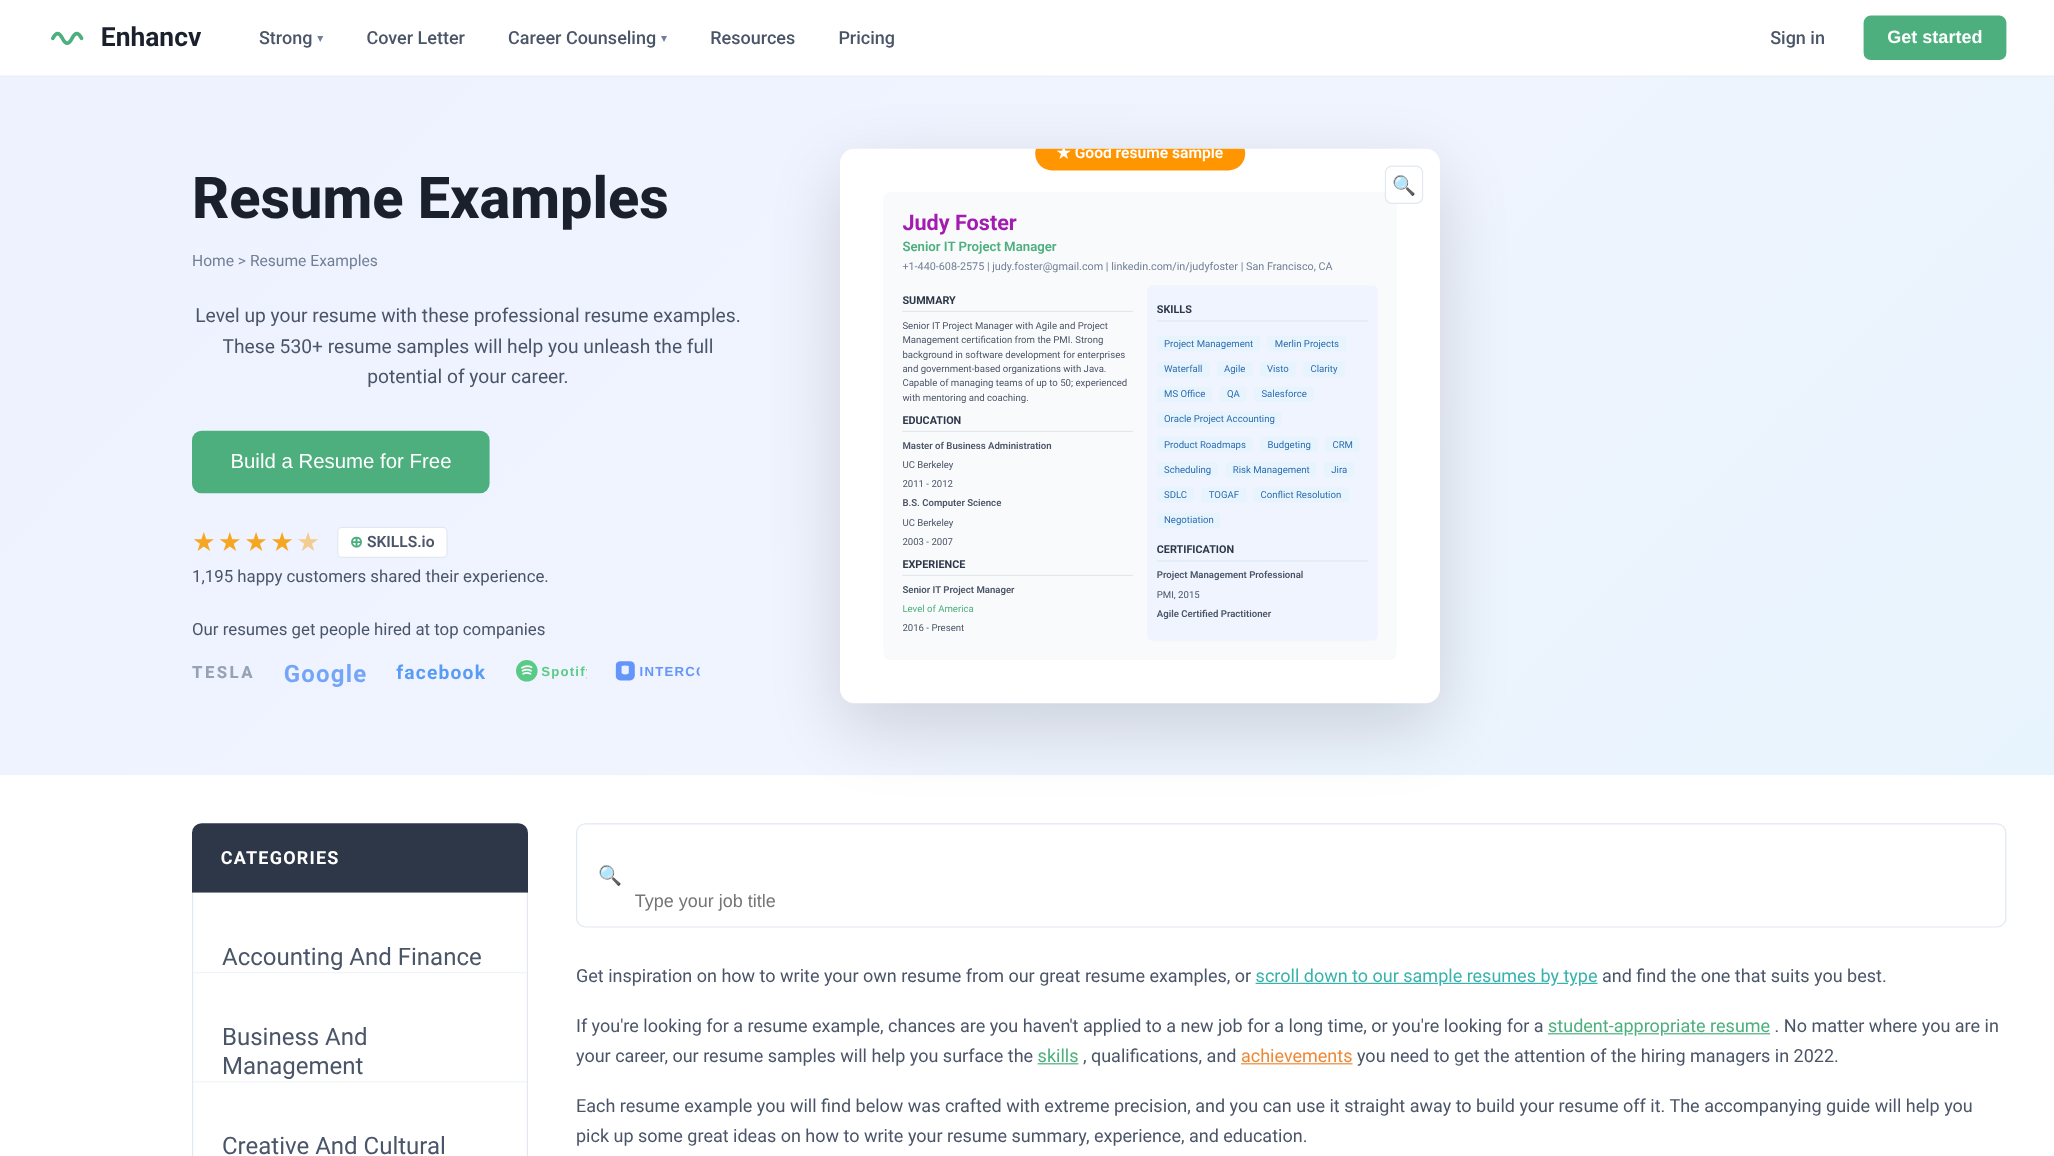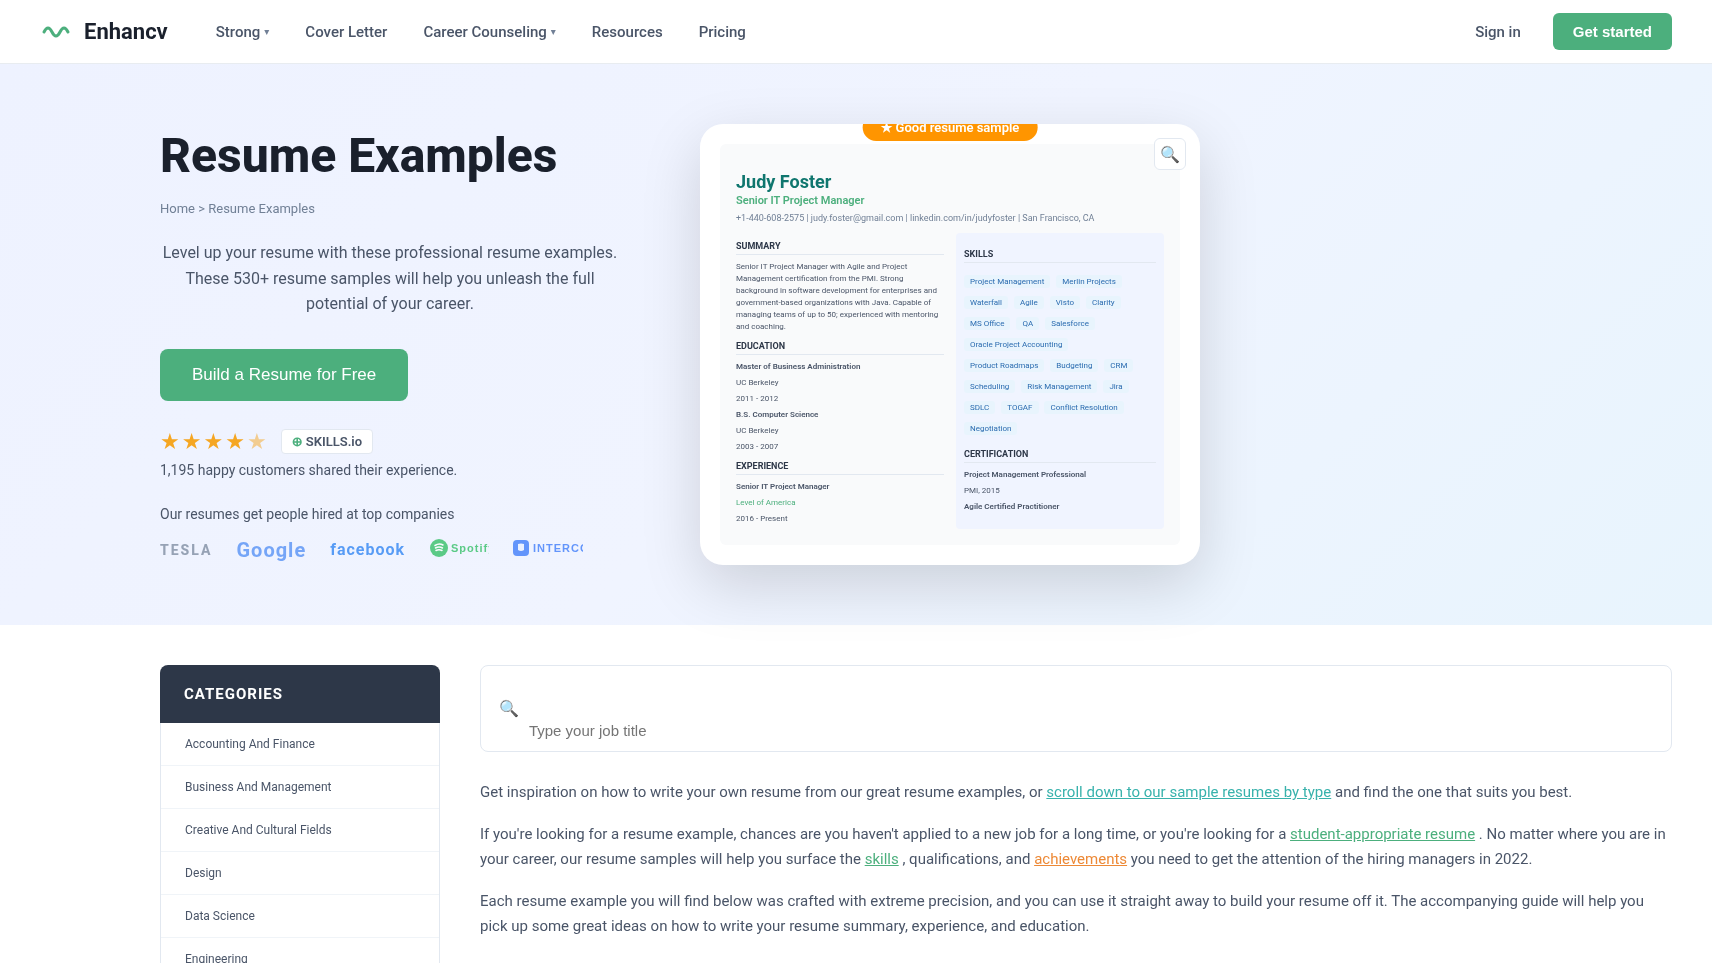--- a/index.html
+++ b/index.html
@@ -166,23 +166,23 @@
     .intercom-logo { color: #286efa; font-size: 14px; font-weight: 600; }
 
     
     .hero-preview {
       flex: 1;
       position: relative;
       max-width: 500px;
     }
     .resume-card {
       background: #fff;
-      border-radius: 23px;
+      border-radius: 12px;
       box-shadow: 0 20px 60px rgba(0,0,0,0.15);
-      padding: 20px;
+      padding: 36px;
       position: relative;
       overflow: hidden;
     }
     .good-badge {
       position: absolute;
       top: -10px;
       left: 50%;
       transform: translateX(-50%);
       background: #ff9500;
       color: #fff;
@@ -194,21 +194,21 @@
       z-index: 10;
     }
     .good-badge::before { content: '★ '; }
     .resume-preview-img {
       width: 100%;
       background: #f9fafb;
       border-radius: 6px;
       padding: 16px;
       min-height: 360px;
     }
-    .resume-name { font-size: 18px; font-weight: 700; color: #0f766e; margin-bottom: 2px; margin-top: 11px; }
+    .resume-name { font-size: 18px; font-weight: 700; color: #a21caf; margin-bottom: 2px; }
     .resume-title { font-size: 11px; color: #4caf7d; font-weight: 600; margin-bottom: 6px; }
     .resume-contact { font-size: 9px; color: #718096; margin-bottom: 10px; display: flex; gap: 8px; flex-wrap: wrap; }
     .resume-section-title { font-size: 9px; font-weight: 700; color: #2d3748; text-transform: uppercase; border-bottom: 1px solid #e2e8f0; padding-bottom: 3px; margin-bottom: 6px; margin-top: 8px; }
     .resume-text { font-size: 8px; color: #4a5568; line-height: 1.5; margin-bottom: 4px; }
     .resume-layout { display: grid; grid-template-columns: 1fr 1fr; gap: 12px; }
     .resume-left .resume-section-title { color: #2d3748; }
     .resume-right-col { background: #f0f4ff; padding: 8px; border-radius: 4px; }
     .resume-skill-tag { display: inline-block; background: #e8f4fd; color: #2b6cb0; font-size: 8px; border-radius: 3px; padding: 2px 6px; margin: 2px 2px 2px 0; }
     .zoom-icon {
       position: absolute;
@@ -249,26 +249,27 @@
       border-radius: 8px 8px 0 0;
     }
     .sidebar-list {
       background: #fff;
       border: 1px solid #e2e8f0;
       border-top: none;
       border-radius: 0 0 8px 8px;
       overflow: hidden;
     }
     .sidebar-item {
-      padding: 14px 24px;
-      font-size: 12px;
+      padding: 1px 24px;
+      font-size: 20px;
       color: #4a5568;
       cursor: pointer;
       border-bottom: 1px solid #f0f4f8;
       transition: background 0.15s;
+      margin-top: 40px;
     }
     .sidebar-item:last-child { border-bottom: none; }
 
     
     .main-content {
       flex: 1;
     }
     .search-bar {
       display: flex;
       align-items: center;

